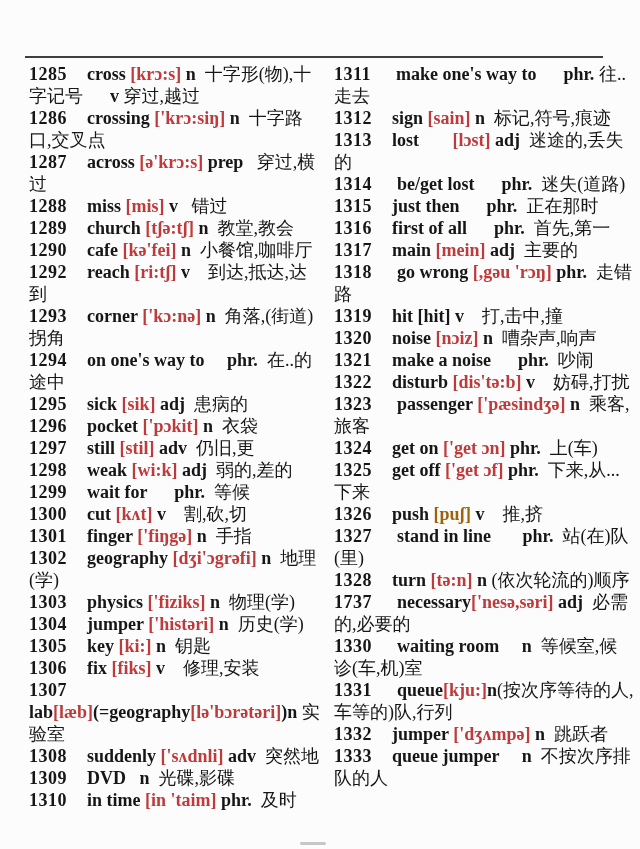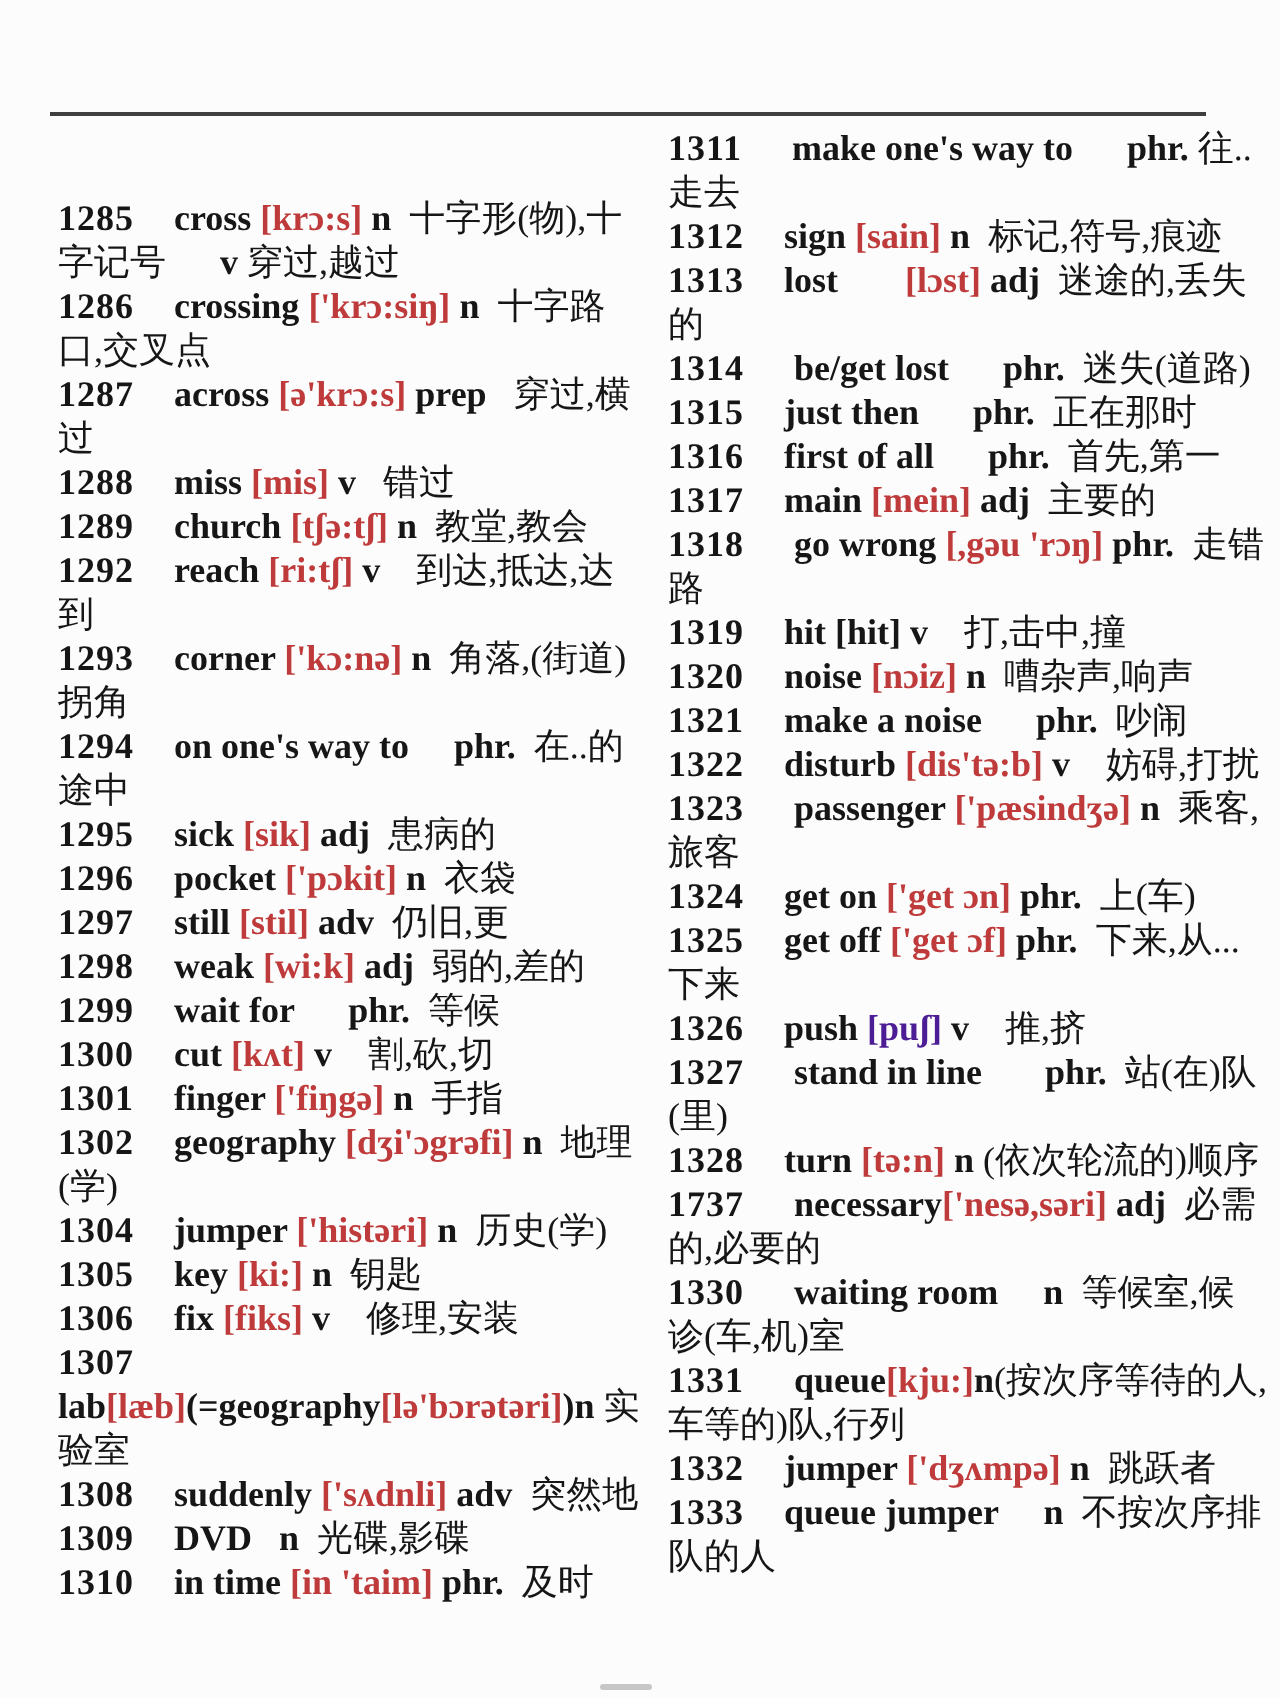--- a/index.html
+++ b/index.html
@@ -21,21 +21,21 @@
     left: 25px;
     top: 56px;
     width: 578px;
     height: 2px;
     background: #3f3f3f;
   }
   .col {
     position: absolute;
     top: 63px;
   }
-  .col-left  { left: 29px;  width: 295px; margin-top: 35px; }
+  .col-left  { left: 29px;  width: 295px; }
   .col-right { left: 334px; width: 300px; }
   .entry {
     font-size: 18px;
     line-height: 22px;
     white-space: pre-wrap;
     overflow-wrap: break-word;
     word-break: break-word;
   }
   .seg-num { font-weight: bold; letter-spacing: 0.5px; }
   .seg-w   { font-weight: bold; }
@@ -59,31 +59,33 @@
 <body>
 
 <div class="page">
   <div class="top-rule"></div>
   <div class="col col-left">
       <p class="entry"><span class="seg-num">1285    </span><span class="seg-w">cross </span><span class="seg-ph" style="color: rgb(191, 58, 58);">[krɔ:s] </span><span class="seg-pos">n  </span><span class="seg-cn">十字形(物),十字记号</span><span class="seg-sp">      </span><span class="seg-pos">v </span><span class="seg-cn">穿过,越过</span></p>
       <p class="entry"><span class="seg-num">1286    </span><span class="seg-w">crossing </span><span class="seg-ph" style="color: rgb(191, 58, 58);">['krɔ:siŋ] </span><span class="seg-pos">n  </span><span class="seg-cn">十字路口,交叉点</span></p>
       <p class="entry"><span class="seg-num">1287    </span><span class="seg-w">across </span><span class="seg-ph" style="color: rgb(191, 58, 58);">[ə'krɔ:s] </span><span class="seg-pos">prep   </span><span class="seg-cn">穿过,横过</span></p>
       <p class="entry"><span class="seg-num">1288    </span><span class="seg-w">miss </span><span class="seg-ph" style="color: rgb(191, 58, 58);">[mis] </span><span class="seg-pos">v   </span><span class="seg-cn">错过</span></p>
       <p class="entry"><span class="seg-num">1289    </span><span class="seg-w">church </span><span class="seg-ph" style="color: rgb(191, 58, 58);">[tʃə:tʃ] </span><span class="seg-pos">n  </span><span class="seg-cn">教堂,教会</span></p>
+      <p class="entry"><span class="seg-num">1290    </span><span class="seg-w">cafe </span><span class="seg-ph" style="color: rgb(191, 58, 58);">[kə'fei] </span><span class="seg-pos">n  </span><span class="seg-cn">小餐馆,咖啡厅</span></p>
       <p class="entry"><span class="seg-num">1292    </span><span class="seg-w">reach </span><span class="seg-ph" style="color: rgb(191, 58, 58);">[ri:tʃ] </span><span class="seg-pos">v    </span><span class="seg-cn">到达,抵达,达到</span></p>
       <p class="entry"><span class="seg-num">1293    </span><span class="seg-w">corner </span><span class="seg-ph" style="color: rgb(191, 58, 58);">['kɔ:nə] </span><span class="seg-pos">n  </span><span class="seg-cn">角落,(街道)拐角</span></p>
       <p class="entry"><span class="seg-num">1294    </span><span class="seg-w">on one's way to </span><span class="seg-sp">    </span><span class="seg-pos">phr.  </span><span class="seg-cn">在..的途中</span></p>
       <p class="entry"><span class="seg-num">1295    </span><span class="seg-w">sick </span><span class="seg-ph" style="color: rgb(191, 58, 58);">[sik] </span><span class="seg-pos">adj  </span><span class="seg-cn">患病的</span></p>
       <p class="entry"><span class="seg-num">1296    </span><span class="seg-w">pocket </span><span class="seg-ph" style="color: rgb(191, 58, 58);">['pɔkit] </span><span class="seg-pos">n  </span><span class="seg-cn">衣袋</span></p>
       <p class="entry"><span class="seg-num">1297    </span><span class="seg-w">still </span><span class="seg-ph" style="color: rgb(191, 58, 58);">[stil] </span><span class="seg-pos">adv  </span><span class="seg-cn">仍旧,更</span></p>
       <p class="entry"><span class="seg-num">1298    </span><span class="seg-w">weak </span><span class="seg-ph" style="color: rgb(191, 58, 58);">[wi:k] </span><span class="seg-pos">adj  </span><span class="seg-cn">弱的,差的</span></p>
       <p class="entry"><span class="seg-num">1299    </span><span class="seg-w">wait for </span><span class="seg-sp">     </span><span class="seg-pos">phr.  </span><span class="seg-cn">等候</span></p>
       <p class="entry"><span class="seg-num">1300    </span><span class="seg-w">cut </span><span class="seg-ph" style="color: rgb(191, 58, 58);">[kʌt] </span><span class="seg-pos">v    </span><span class="seg-cn">割,砍,切</span></p>
       <p class="entry"><span class="seg-num">1301    </span><span class="seg-w">finger </span><span class="seg-ph" style="color: rgb(191, 58, 58);">['fiŋgə] </span><span class="seg-pos">n  </span><span class="seg-cn">手指</span></p>
       <p class="entry"><span class="seg-num">1302    </span><span class="seg-w">geography </span><span class="seg-ph" style="color: rgb(191, 58, 58);">[dʒi'ɔgrəfi] </span><span class="seg-pos">n  </span><span class="seg-cn">地理(学)</span></p>
+      <p class="entry"><span class="seg-num">1303    </span><span class="seg-w">physics </span><span class="seg-ph" style="color: rgb(191, 58, 58);">['fiziks] </span><span class="seg-pos">n  </span><span class="seg-cn">物理(学)</span></p>
       <p class="entry"><span class="seg-num">1304    </span><span class="seg-w">jumper </span><span class="seg-ph" style="color: rgb(191, 58, 58);">['histəri] </span><span class="seg-pos">n  </span><span class="seg-cn">历史(学)</span></p>
       <p class="entry"><span class="seg-num">1305    </span><span class="seg-w">key </span><span class="seg-ph" style="color: rgb(191, 58, 58);">[ki:] </span><span class="seg-pos">n  </span><span class="seg-cn">钥匙</span></p>
       <p class="entry"><span class="seg-num">1306    </span><span class="seg-w">fix </span><span class="seg-ph" style="color: rgb(191, 58, 58);">[fiks] </span><span class="seg-pos">v    </span><span class="seg-cn">修理,安装</span></p>
       <p class="entry"><span class="seg-num">1307</span><span class="seg-sp">
 </span><span class="seg-w">lab</span><span class="seg-ph" style="color: rgb(191, 58, 58);">[læb]</span><span class="seg-w">(=geography</span><span class="seg-ph" style="color: rgb(191, 58, 58);">[lə'bɔrətəri]</span><span class="seg-w">)n </span><span class="seg-cn">实验室</span></p>
       <p class="entry"><span class="seg-num">1308    </span><span class="seg-w">suddenly </span><span class="seg-ph" style="color: rgb(191, 58, 58);">['sʌdnli] </span><span class="seg-pos">adv  </span><span class="seg-cn">突然地</span></p>
       <p class="entry"><span class="seg-num">1309    </span><span class="seg-w">DVD </span><span class="seg-sp">  </span><span class="seg-pos">n  </span><span class="seg-cn">光碟,影碟</span></p>
       <p class="entry"><span class="seg-num">1310    </span><span class="seg-w">in time </span><span class="seg-ph" style="color: rgb(191, 58, 58);">[in 'taim] </span><span class="seg-pos">phr.  </span><span class="seg-cn">及时</span></p>
     </div>
   <div class="col col-right">
@@ -95,21 +97,21 @@
       <p class="entry"><span class="seg-num">1316    </span><span class="seg-w">first of all </span><span class="seg-sp">     </span><span class="seg-pos">phr.  </span><span class="seg-cn">首先,第一</span></p>
       <p class="entry"><span class="seg-num">1317    </span><span class="seg-w">main </span><span class="seg-ph" style="color: rgb(191, 58, 58);">[mein] </span><span class="seg-pos">adj  </span><span class="seg-cn">主要的</span></p>
       <p class="entry"><span class="seg-num">1318     </span><span class="seg-w">go wrong </span><span class="seg-ph" style="color: rgb(191, 58, 58);">[,gəu 'rɔŋ] </span><span class="seg-pos">phr.  </span><span class="seg-cn">走错路</span></p>
       <p class="entry"><span class="seg-num">1319    </span><span class="seg-w">hit </span><span class="seg-phb">[hit] </span><span class="seg-pos">v    </span><span class="seg-cn">打,击中,撞</span></p>
       <p class="entry"><span class="seg-num">1320    </span><span class="seg-w">noise </span><span class="seg-ph" style="color: rgb(191, 58, 58);">[nɔiz] </span><span class="seg-pos">n  </span><span class="seg-cn">嘈杂声,响声</span></p>
       <p class="entry"><span class="seg-num">1321    </span><span class="seg-w">make a noise </span><span class="seg-sp">     </span><span class="seg-pos">phr.  </span><span class="seg-cn">吵闹</span></p>
       <p class="entry"><span class="seg-num">1322    </span><span class="seg-w">disturb </span><span class="seg-ph" style="color: rgb(191, 58, 58);">[dis'tə:b] </span><span class="seg-pos">v    </span><span class="seg-cn">妨碍,打扰</span></p>
       <p class="entry"><span class="seg-num">1323     </span><span class="seg-w">passenger </span><span class="seg-ph" style="color: rgb(191, 58, 58);">['pæsindʒə] </span><span class="seg-pos">n  </span><span class="seg-cn">乘客,旅客</span></p>
       <p class="entry"><span class="seg-num">1324    </span><span class="seg-w">get on </span><span class="seg-ph" style="color: rgb(191, 58, 58);">['get ɔn] </span><span class="seg-pos">phr.  </span><span class="seg-cn">上(车)</span></p>
       <p class="entry"><span class="seg-num">1325    </span><span class="seg-w">get off </span><span class="seg-ph" style="color: rgb(191, 58, 58);">['get ɔf] </span><span class="seg-pos">phr.  </span><span class="seg-cn">下来,从...下来</span></p>
-      <p class="entry"><span class="seg-num">1326    </span><span class="seg-w">push </span><span class="seg-ph" style="color: #4c1d95;">[puʃ] </span><span class="seg-pos">v    </span><span class="seg-cn">推,挤</span></p>
+      <p class="entry"><span class="seg-num">1326    </span><span class="seg-w">push </span><span class="seg-ph" style="color: #a16207;">[puʃ] </span><span class="seg-pos">v    </span><span class="seg-cn">推,挤</span></p>
       <p class="entry"><span class="seg-num">1327     </span><span class="seg-w">stand in line </span><span class="seg-sp">      </span><span class="seg-pos">phr.  </span><span class="seg-cn">站(在)队(里)</span></p>
       <p class="entry"><span class="seg-num">1328    </span><span class="seg-w">turn </span><span class="seg-ph" style="color: rgb(191, 58, 58);">[tə:n] </span><span class="seg-pos">n </span><span class="seg-cn">(依次轮流的)顺序</span></p>
       <p class="entry"><span class="seg-num">1737     </span><span class="seg-w">necessary</span><span class="seg-ph" style="color: rgb(191, 58, 58);">['nesə,səri] </span><span class="seg-pos">adj  </span><span class="seg-cn">必需的,必要的</span></p>
       <p class="entry"><span class="seg-num">1330     </span><span class="seg-w">waiting room </span><span class="seg-sp">    </span><span class="seg-pos">n  </span><span class="seg-cn">等候室,候诊(车,机)室</span></p>
       <p class="entry"><span class="seg-num">1331     </span><span class="seg-w">queue</span><span class="seg-ph" style="color: rgb(191, 58, 58);">[kju:]</span><span class="seg-pos">n</span><span class="seg-cn">(按次序等待的人,车等的)队,行列</span></p>
       <p class="entry"><span class="seg-num">1332    </span><span class="seg-w">jumper </span><span class="seg-ph" style="color: rgb(191, 58, 58);">['dʒʌmpə] </span><span class="seg-pos">n  </span><span class="seg-cn">跳跃者</span></p>
       <p class="entry"><span class="seg-num">1333    </span><span class="seg-w">queue jumper </span><span class="seg-sp">    </span><span class="seg-pos">n  </span><span class="seg-cn">不按次序排队的人</span></p>
     </div>
   <div class="bottom-mark"></div>
 </div>

